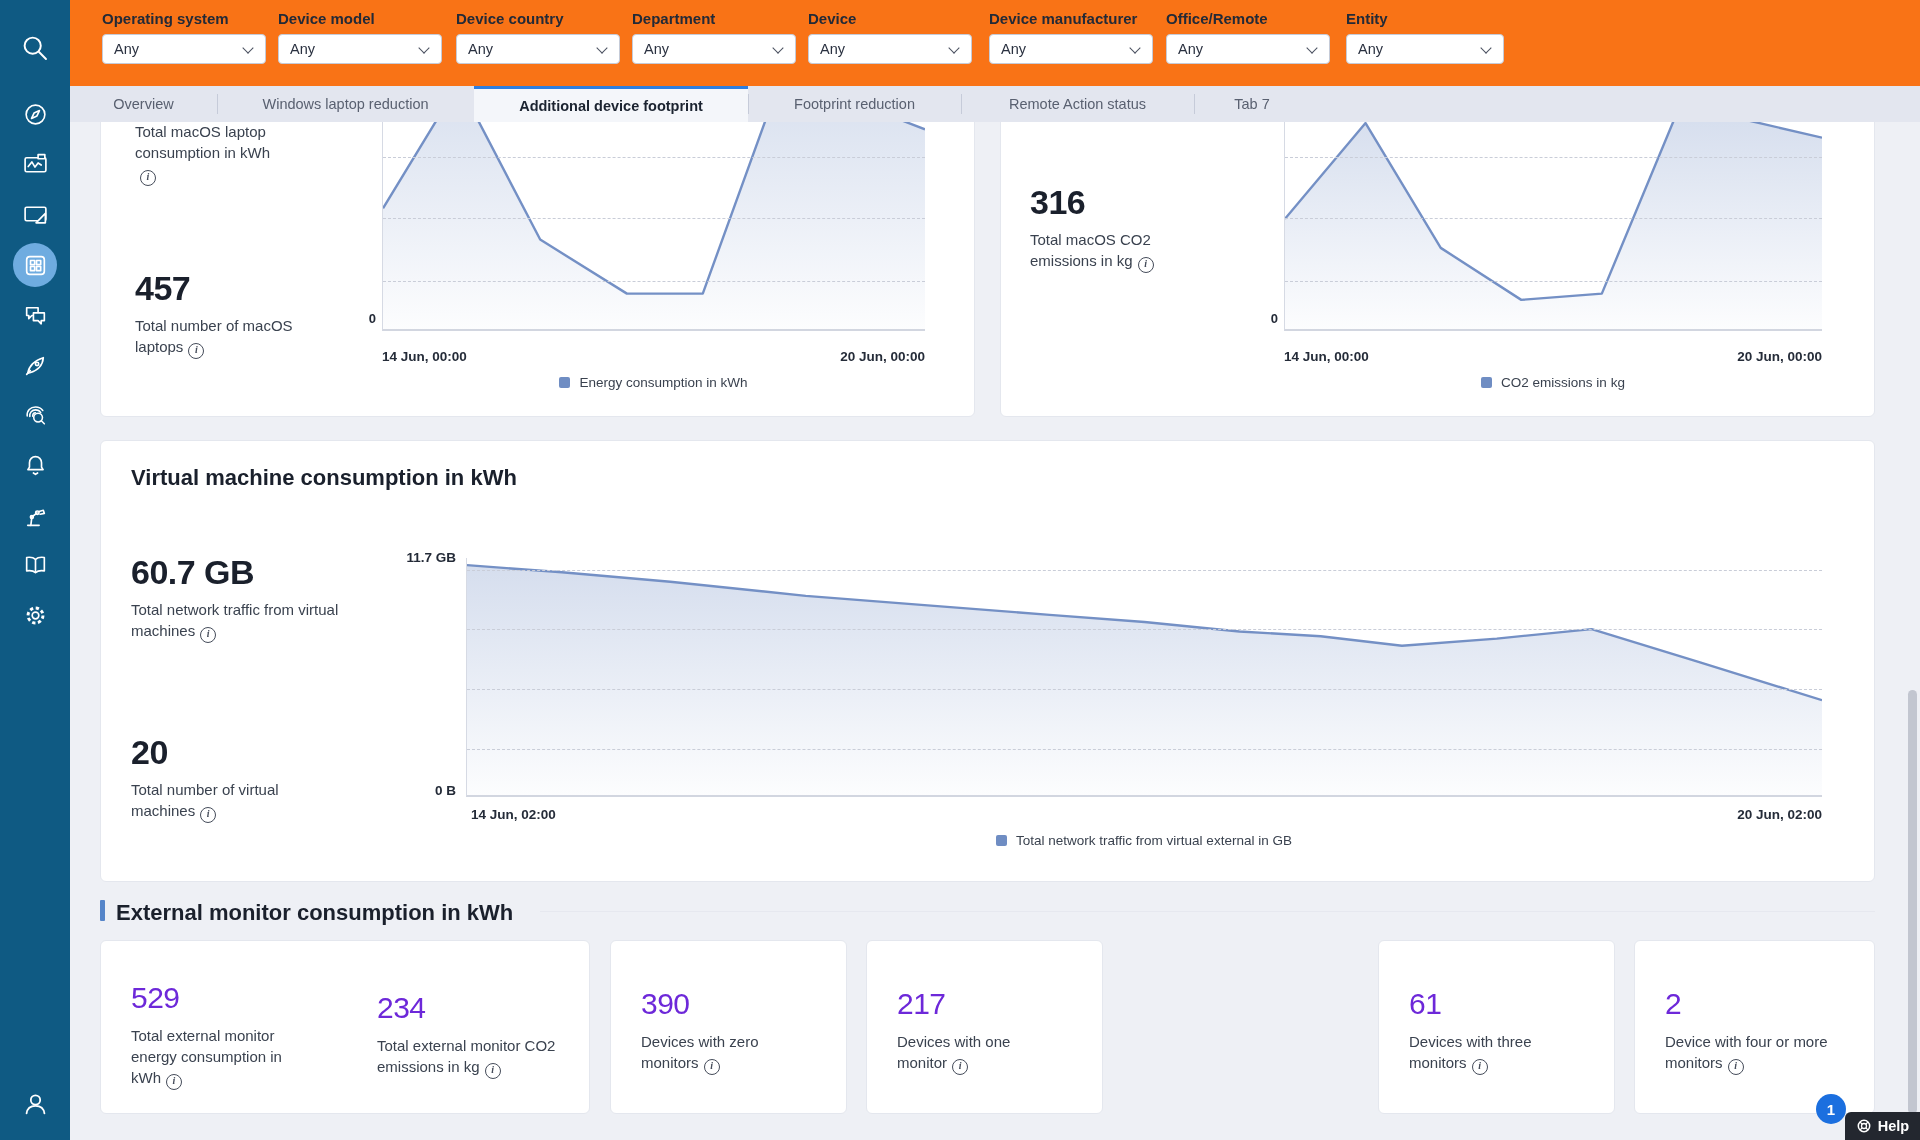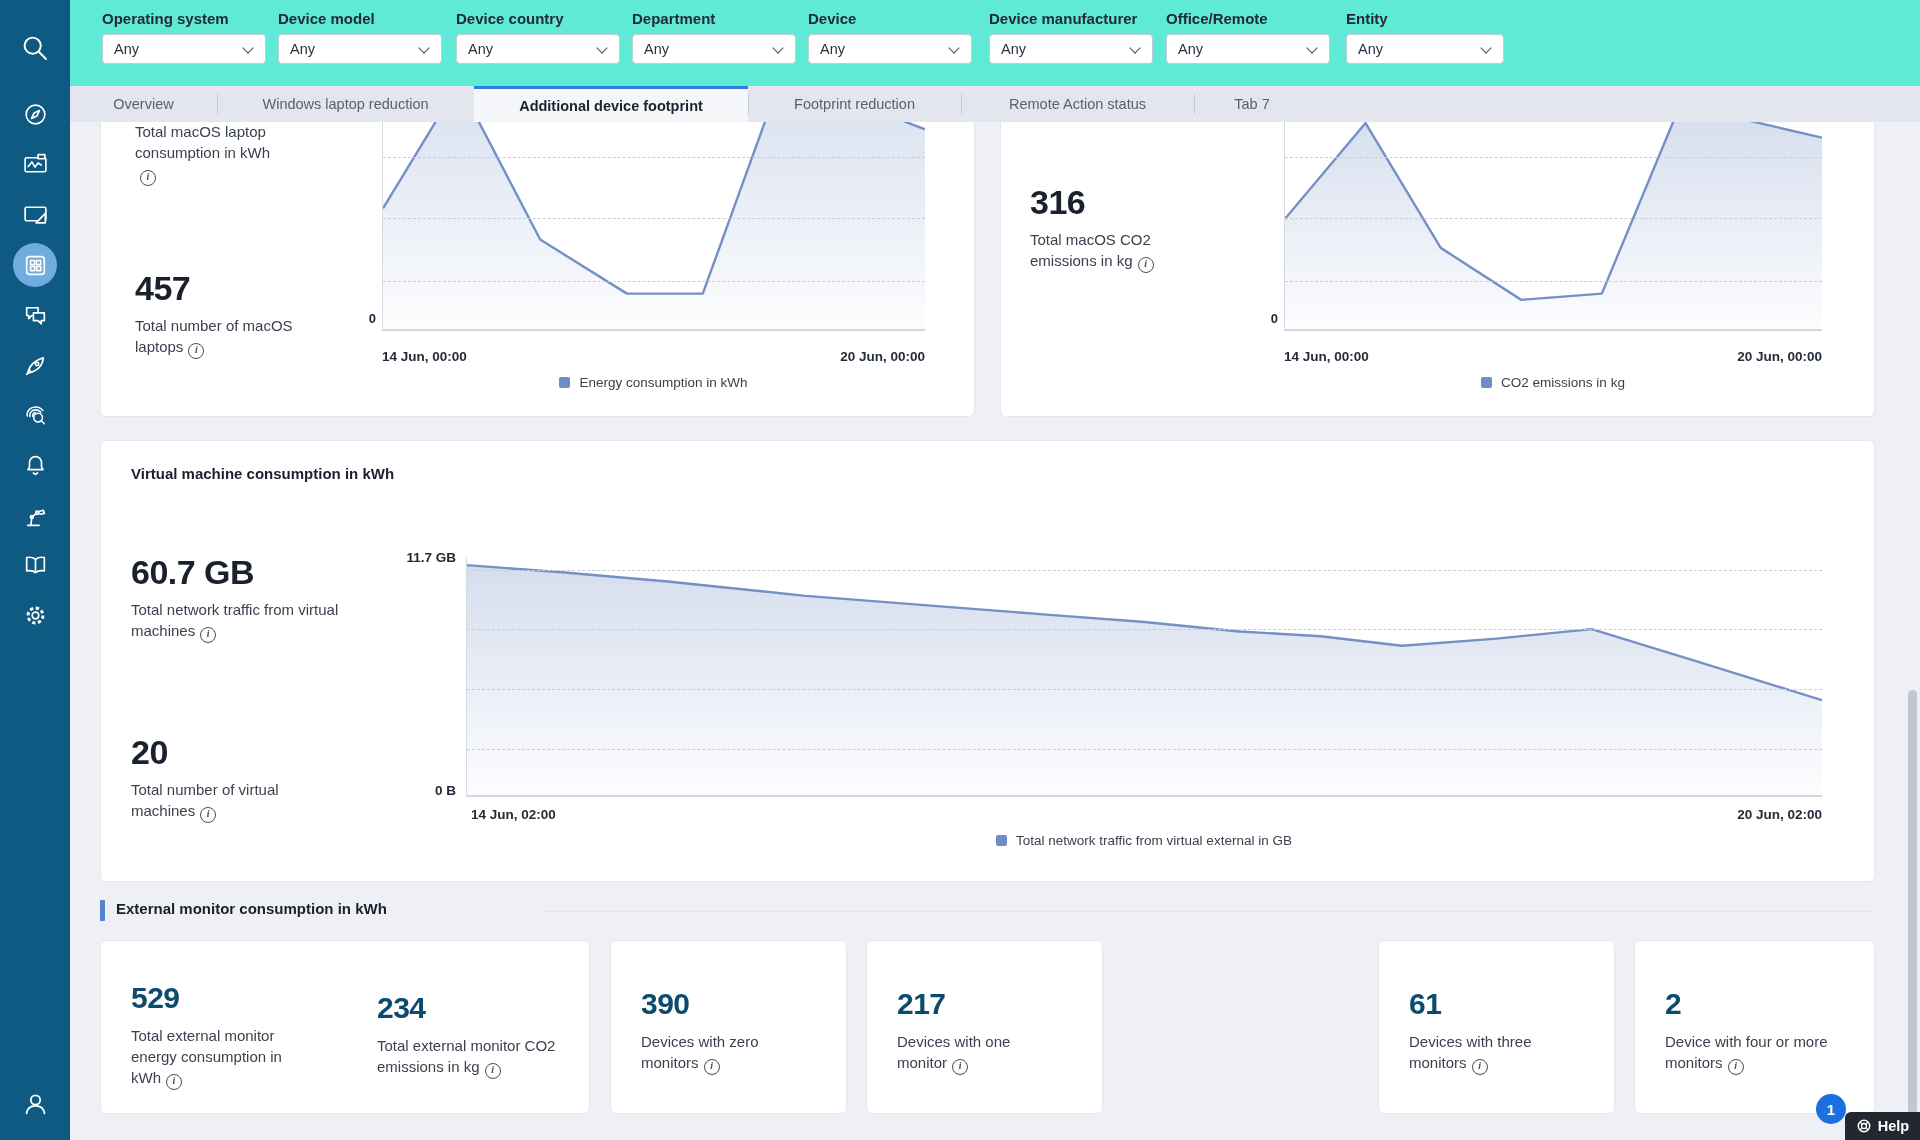--- a/index.html
+++ b/index.html
@@ -7,43 +7,43 @@
        font-family:"Liberation Sans",sans-serif;color:#1e2633;-webkit-font-smoothing:antialiased}
   .abs{position:absolute}
 
   
   #sidebar{position:absolute;left:0;top:0;width:70px;height:1140px;background:#0F5A83;z-index:30}
   .sicon{position:absolute;left:13px;width:44px;height:44px;display:flex;align-items:center;justify-content:center;cursor:pointer}
   .sicon.active::before{content:"";position:absolute;inset:0;background:#6FACE0;border-radius:50%}
   .sicon svg{position:relative}
 
   
-  #filterbar{position:absolute;left:70px;top:0;width:1850px;height:86px;background:#5eead4;z-index:20}
+  #filterbar{position:absolute;left:70px;top:0;width:1850px;height:86px;background:#f97316;z-index:20}
   .filter{position:absolute;top:10px}
   .flabel{font-size:15px;font-weight:700;color:#232A37;margin-bottom:7px;white-space:nowrap}
   .dd{position:relative;width:164px;height:30px;border:1px solid #C5CBD8;border-radius:4px;background:#fff;
       font-size:14.5px;color:#2A3140;line-height:28px;padding-left:11px;box-sizing:border-box;cursor:pointer}
   .dd::after{content:"";position:absolute;right:13px;top:9px;width:7px;height:7px;
       border-right:1.6px solid #4a5160;border-bottom:1.6px solid #4a5160;transform:rotate(45deg)}
 
   
   #tabbar{position:absolute;left:70px;top:86px;width:1850px;height:36px;background:#E3E6EF;display:flex;z-index:20}
   .tab{position:relative;height:36px;display:flex;align-items:center;justify-content:center;
        font-size:14.5px;color:#596070;cursor:pointer;box-sizing:border-box;white-space:nowrap}
   .tab.sep::before{content:"";position:absolute;left:0;top:8px;height:20px;width:1px;background:#C6CBD9}
   .tab.active{background:#F4F6FA;border-top:3px solid #2E7EE0;font-weight:700;color:#1B2330}
 
   
   #content{position:absolute;left:70px;top:122px;width:1850px;height:1018px;overflow:hidden}
   .card{position:absolute;background:#fff;border:1px solid #E4E7EE;border-radius:6px;box-sizing:border-box}
 
   .num-lg{font-size:34px;font-weight:700;color:#1A202C;letter-spacing:-.5px}
-  .num-md{font-size:30px;font-weight:700;color:#0c4a6e;letter-spacing:-.5px}
+  .num-md{font-size:30px;font-weight:400;color:#6d28d9;letter-spacing:-.5px}
   .lbl{font-size:15px;line-height:21px;color:#3A424F}
-  .sect-title{font-size:15px;font-weight:700;color:#1A202C}
+  .sect-title{font-size:22px;font-weight:700;color:#1A202C}
 
   .info{display:inline-block;width:14px;height:14px;border:1.3px solid #454c5a;border-radius:50%;
         font:italic 700 10px/12.5px "Liberation Serif",serif;color:#454c5a;text-align:center;
         vertical-align:-1px;margin-left:5px;cursor:pointer}
   .info::after{content:"i"}
 
   .chart{position:absolute;border-left:1px solid #D6DAE4;border-bottom:2px solid #D2D6E0;box-sizing:border-box}
   .chart svg{width:100%;height:100%;display:block}
   .grid{position:absolute;left:0;right:0;border-top:1px dashed #C9CDD8;height:0}
   .axis{font-size:13px;font-weight:700;color:#232A37;white-space:nowrap}

